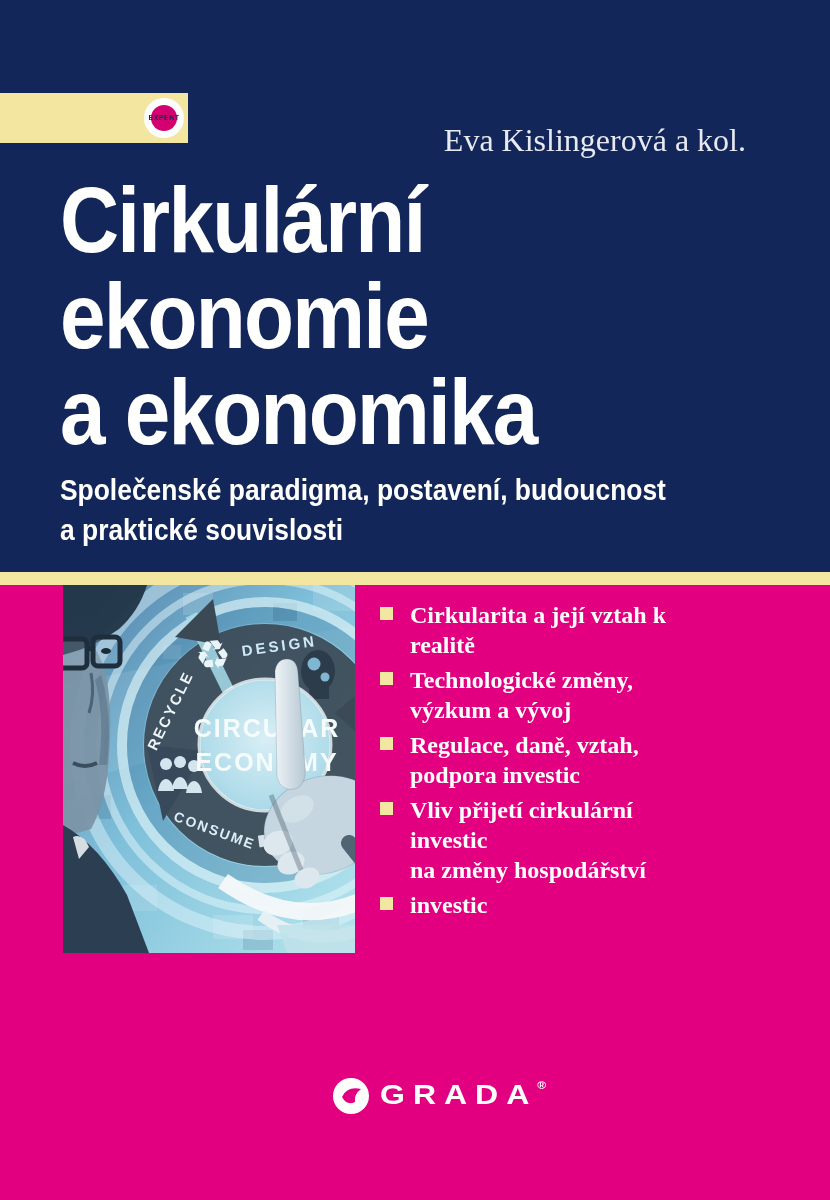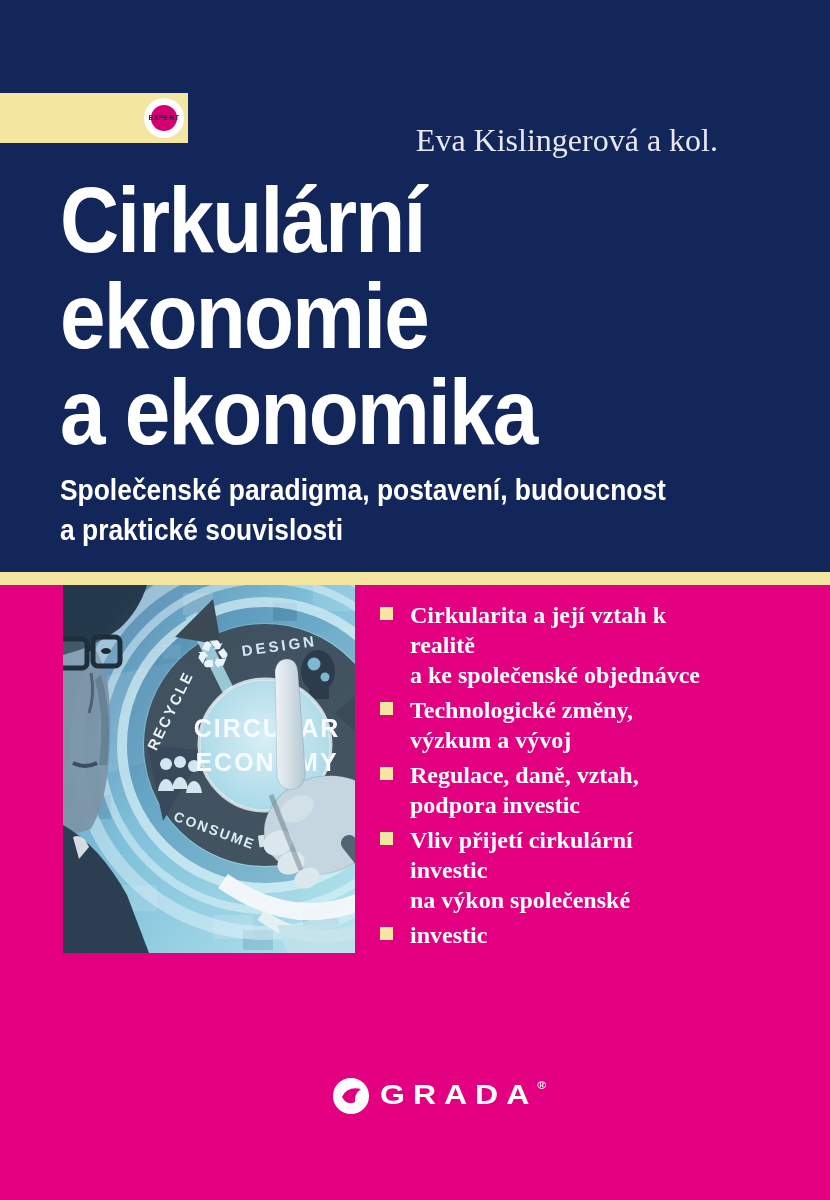--- a/index.html
+++ b/index.html
@@ -9,21 +9,21 @@
     margin:0 auto;
   }
   
   .navy{position:absolute;left:0;top:0;width:830px;height:572px;background:#13265a;}
   
   .band-expert{position:absolute;left:0;top:93px;width:188px;height:50px;background:#f3e6a1;}
   .expert-circle{position:absolute;right:4px;top:5px;width:40px;height:40px;background:#ffffff;border-radius:50%;}
   .expert-dot{position:absolute;left:7px;top:7px;width:26px;height:26px;background:#d4006f;border-radius:50%;}
   .expert-text{position:absolute;left:0;top:16px;width:40px;text-align:center;font-size:7px;font-weight:bold;letter-spacing:.5px;color:#13265a;}
   
-  .author{position:absolute;right:112px;top:122px;font-family:"Liberation Serif",serif;font-size:32px;color:#e8e9f2;white-space:nowrap;}
+  .author{position:absolute;right:84px;top:122px;font-family:"Liberation Serif",serif;font-size:32px;color:#e8e9f2;white-space:nowrap;}
   
   .title{position:absolute;left:60px;top:172px;color:#ffffff;font-weight:bold;font-size:93px;line-height:96px;letter-spacing:-2px;transform:scaleX(.88);transform-origin:left top;white-space:nowrap;}
   
   .subtitle{position:absolute;left:60px;top:470px;color:#ffffff;font-weight:bold;font-size:30px;line-height:40px;transform:scaleX(.88);transform-origin:left top;white-space:nowrap;}
   
   .divider{position:absolute;left:0;top:572px;width:830px;height:13px;background:#f3e6a1;}
   .pink{position:absolute;left:0;top:585px;width:830px;height:615px;background:#e20080;}
   
   .photo{position:absolute;left:63px;top:585px;width:292px;height:368px;}
   
@@ -180,42 +180,41 @@
         <path d="M214,340 L298,340 L290,368 L224,368 Z" fill="#bfe2ea" opacity=".85"></path>
       </g>
     </svg>
   </div>
 
   <div class="bullets">
     <div class="bullet">
       <div class="bullet-square"></div>
       <div class="bullet-text">
         <div>Cirkularita a její vztah k realitě</div>
-        <div>a ke společenské objednávce</div>
       </div>
     </div>
     <div class="bullet">
       <div class="bullet-square"></div>
       <div class="bullet-text">
         <div>Technologické změny,</div>
         <div>výzkum a vývoj</div>
       </div>
     </div>
     <div class="bullet">
       <div class="bullet-square"></div>
       <div class="bullet-text">
         <div>Regulace, daně, vztah,</div>
         <div>podpora investic</div>
       </div>
     </div>
     <div class="bullet">
       <div class="bullet-square"></div>
       <div class="bullet-text">
         <div>Vliv přijetí cirkulární investic</div>
-        <div>na výkon společenské</div>
+        <div>na změny hospodářství</div>
       </div>
     </div>
     <div class="bullet">
       <div class="bullet-square"></div>
       <div class="bullet-text">
         <div>investic</div>
       </div>
     </div>
   </div>
 

